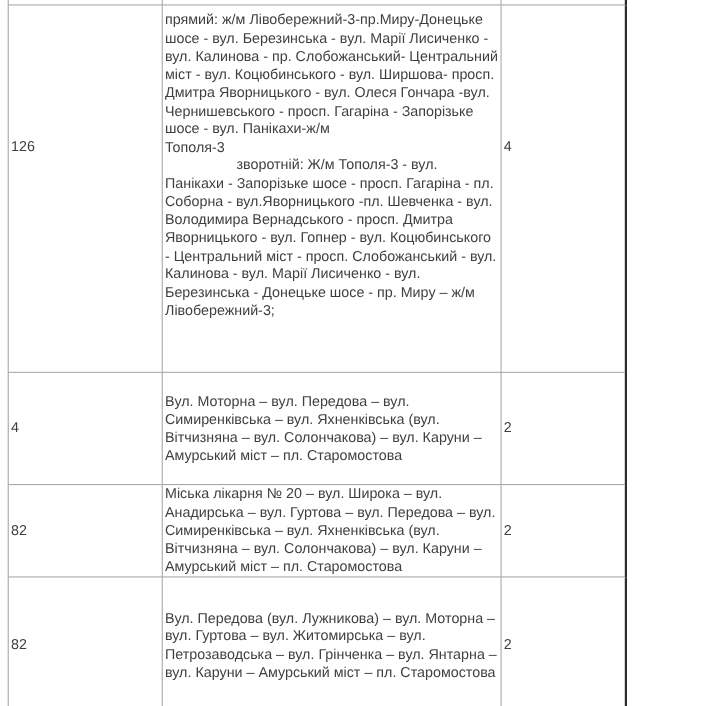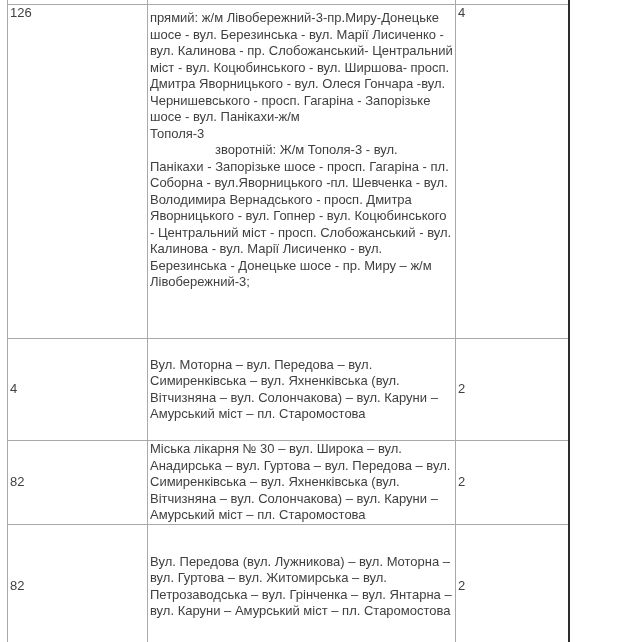--- a/index.html
+++ b/index.html
@@ -31,21 +31,21 @@
     border-right: 2px solid #2c2c2c;
   }
   td.desc { white-space: pre-wrap; word-wrap: break-word; }
   tr.tr-top    { height: 28px; }
   tr.tr-1      { height: 334px; }
   tr.tr-2      { height: 102px; }
   tr.tr-3      { height: 72px; }
   tr.tr-4      { height: 125px; }
   
   tr.tr-1 td { vertical-align: top; }
-  tr.tr-1 td.num  { }
+  tr.tr-1 td.num  { padding-top: 120px; }
   tr.tr-1 td.desc { padding-top: 5px; }
 </style>
 </head>
 <body>
 
 <div class="screen">
   <table class="routes">
     <colgroup>
       <col style="width:140px">
       <col style="width:308px">
@@ -64,21 +64,21 @@
                   зворотній: Ж/м Тополя-3 - вул. Панікахи - Запорізьке шосе - просп. Гагаріна - пл. Соборна - вул.Яворницького -пл. Шевченка - вул. Володимира Вернадського - просп. Дмитра Яворницького - вул. Гопнер - вул. Коцюбинського - Центральний міст - просп. Слобожанський - вул. Калинова - вул. Марії Лисиченко - вул. Березинська - Донецьке шосе - пр. Миру – ж/м Лівобережний-3;</td>
         <td class="cnt last num">4</td>
       </tr>
       <tr class="tr-2">
         <td class="num">4</td>
         <td class="desc">Вул. Моторна – вул. Передова – вул. Симиренківська – вул. Яхненківська (вул. Вітчизняна – вул. Солончакова) – вул. Каруни – Амурський міст – пл. Старомостова</td>
         <td class="cnt last">2</td>
       </tr>
       <tr class="tr-3">
         <td class="num">82</td>
-        <td class="desc">Міська лікарня № 30 – вул. Широка – вул. Анадирська – вул. Гуртова – вул. Передова – вул. Симиренківська – вул. Яхненківська (вул. Вітчизняна – вул. Солончакова) – вул. Каруни – Амурський міст – пл. Старомостова</td>
+        <td class="desc">Міська лікарня № 20 – вул. Широка – вул. Анадирська – вул. Гуртова – вул. Передова – вул. Симиренківська – вул. Яхненківська (вул. Вітчизняна – вул. Солончакова) – вул. Каруни – Амурський міст – пл. Старомостова</td>
         <td class="cnt last">2</td>
       </tr>
       <tr class="tr-4">
         <td class="num">82</td>
         <td class="desc">Вул. Передова (вул. Лужникова) – вул. Моторна – вул. Гуртова – вул. Житомирська – вул. Петрозаводська – вул. Грінченка – вул. Янтарна – вул. Каруни – Амурський міст – пл. Старомостова</td>
         <td class="cnt last">2</td>
       </tr>
 
     </tbody>
   </table>

